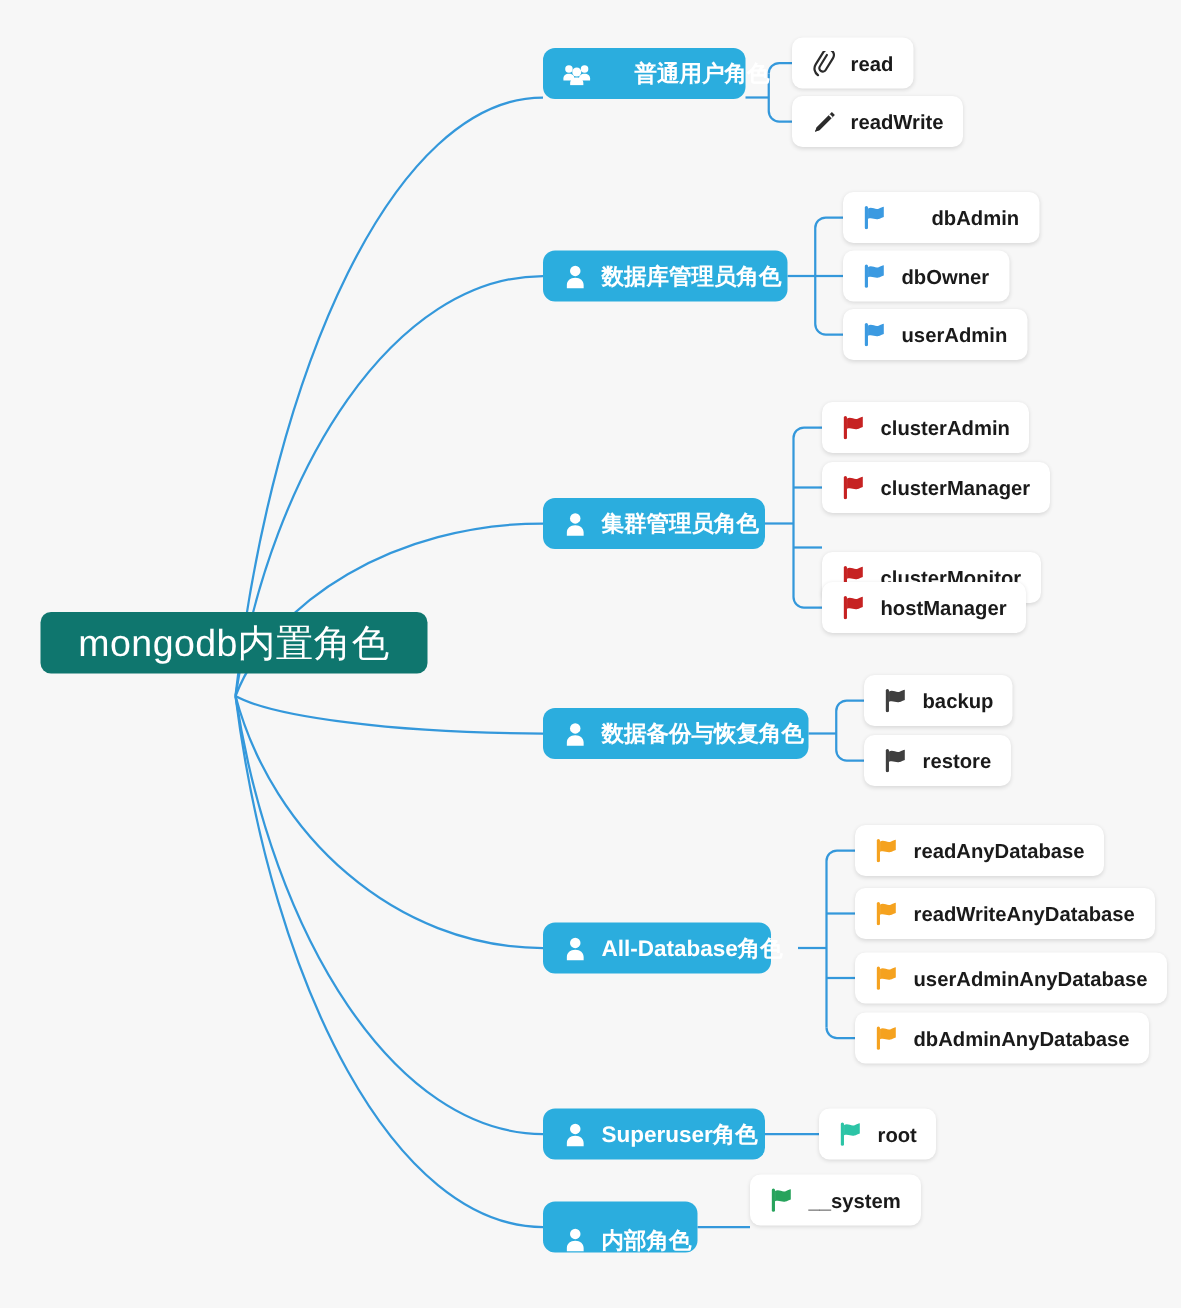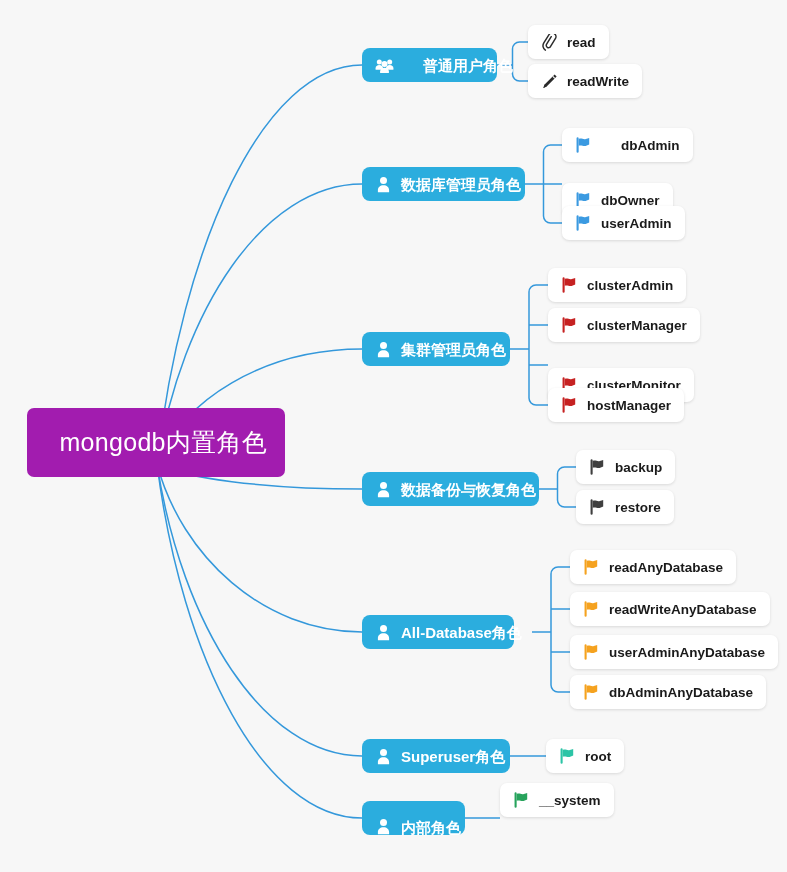--- a/index.html
+++ b/index.html
@@ -97,24 +97,24 @@
       <path d="M 551 574 A 7 7 0 0 1 558 567 L 570 567" fill="none" stroke="#3498db" stroke-width="1.5"></path>
       <path d="M 551 685 A 7 7 0 0 0 558 692 L 570 692" fill="none" stroke="#3498db" stroke-width="1.5"></path>
       <path d="M 551 574 L 551 685" fill="none" stroke="#3498db" stroke-width="1.5"></path>
       <path d="M 551 609 L 570 609" fill="none" stroke="#3498db" stroke-width="1.5"></path>
       <path d="M 551 652 L 570 652" fill="none" stroke="#3498db" stroke-width="1.5"></path>
       <path d="M 157 464 C 181.6 624.6, 263.6 756, 362 756" fill="none" stroke="#3498db" stroke-width="1.5"></path>
       <path d="M 510 756 L 546 756" fill="none" stroke="#3498db" stroke-width="1.5"></path>
       <path d="M 157 464 C 181.6 658.7, 263.6 818, 362 818" fill="none" stroke="#3498db" stroke-width="1.5"></path>
       <path d="M 465 818 L 500 818" fill="none" stroke="#3498db" stroke-width="1.5"></path>
     </svg>
-<div class="root-node" style="left: 27px; top: 408px; width: 258px; height: 69px; background: #a21caf; justify-content: flex-end;">
+<div class="root-node" style="left: 27px; top: 408px; width: 258px; height: 41px; background: #0f766e;">
       <span>mongodb内置角色</span>
     </div>
-    <div class="branch-node" style="left: 362px; top: 48px; width: 135px; background: rgb(43, 173, 222); gap: 29px;">
+    <div class="branch-node" style="left: 362px; top: 32px; width: 135px; background: rgb(43, 173, 222); gap: 29px;">
       <span class="ico">
         <svg xmlns="http://www.w3.org/2000/svg" width="19" height="15" viewBox="0 0 19 15">
           <circle cx="4.3" cy="4.0" r="2.5" fill="#ffffff"></circle>
           <path d="M4.3 7.1C2.1 7.1 .6 8.4 .6 10.2v1.5h7.4v-1.5C8 8.4 6.5 7.1 4.3 7.1z" fill="#ffffff"></path>
           <circle cx="14.7" cy="4.0" r="2.5" fill="#ffffff"></circle>
           <path d="M14.7 7.1c-2.2 0-3.7 1.3-3.7 3.1v1.5h7.4v-1.5c0-1.8-1.5-3.1-3.7-3.1z" fill="#ffffff"></path>
           <circle cx="9.5" cy="6.0" r="3.0" fill="#ffffff"></circle>
           <path d="M9.5 9.7c-2.6 0-4.4 1.6-4.4 3.7v1.5h8.8v-1.5c0-2.1-1.8-3.7-4.4-3.7z" fill="#ffffff"></path>
         </svg>
       </span>
@@ -149,21 +149,21 @@
     </div>
     <div class="leaf-node" style="left: 562px; top: 128px; gap: 29px;">
       <span class="ico">
         <svg xmlns="http://www.w3.org/2000/svg" width="17" height="16" viewBox="0 0 17 16">
           <path d="M2.6 1.4v13.4" stroke="#3b9ae1" stroke-width="2.1" stroke-linecap="round"></path>
           <path d="M3.7 2.0c2.6-1.3 4.6.9 7.1.1 1.3-.4 2.4-1.0 3.4-1.2v6.7c-1.2.4-2.3 1.1-3.6 1.4-2.4.6-4.3-1.3-6.9-.2z" fill="#3b9ae1"></path>
         </svg>
       </span>
       <span>dbAdmin</span>
     </div>
-    <div class="leaf-node" style="left: 562px; top: 183px;">
+    <div class="leaf-node" style="left: 562px; top: 167px;">
       <span class="ico">
         <svg xmlns="http://www.w3.org/2000/svg" width="17" height="16" viewBox="0 0 17 16">
           <path d="M2.6 1.4v13.4" stroke="#3b9ae1" stroke-width="2.1" stroke-linecap="round"></path>
           <path d="M3.7 2.0c2.6-1.3 4.6.9 7.1.1 1.3-.4 2.4-1.0 3.4-1.2v6.7c-1.2.4-2.3 1.1-3.6 1.4-2.4.6-4.3-1.3-6.9-.2z" fill="#3b9ae1"></path>
         </svg>
       </span>
       <span>dbOwner</span>
     </div>
     <div class="leaf-node" style="left: 562px; top: 206px;">
       <span class="ico">

